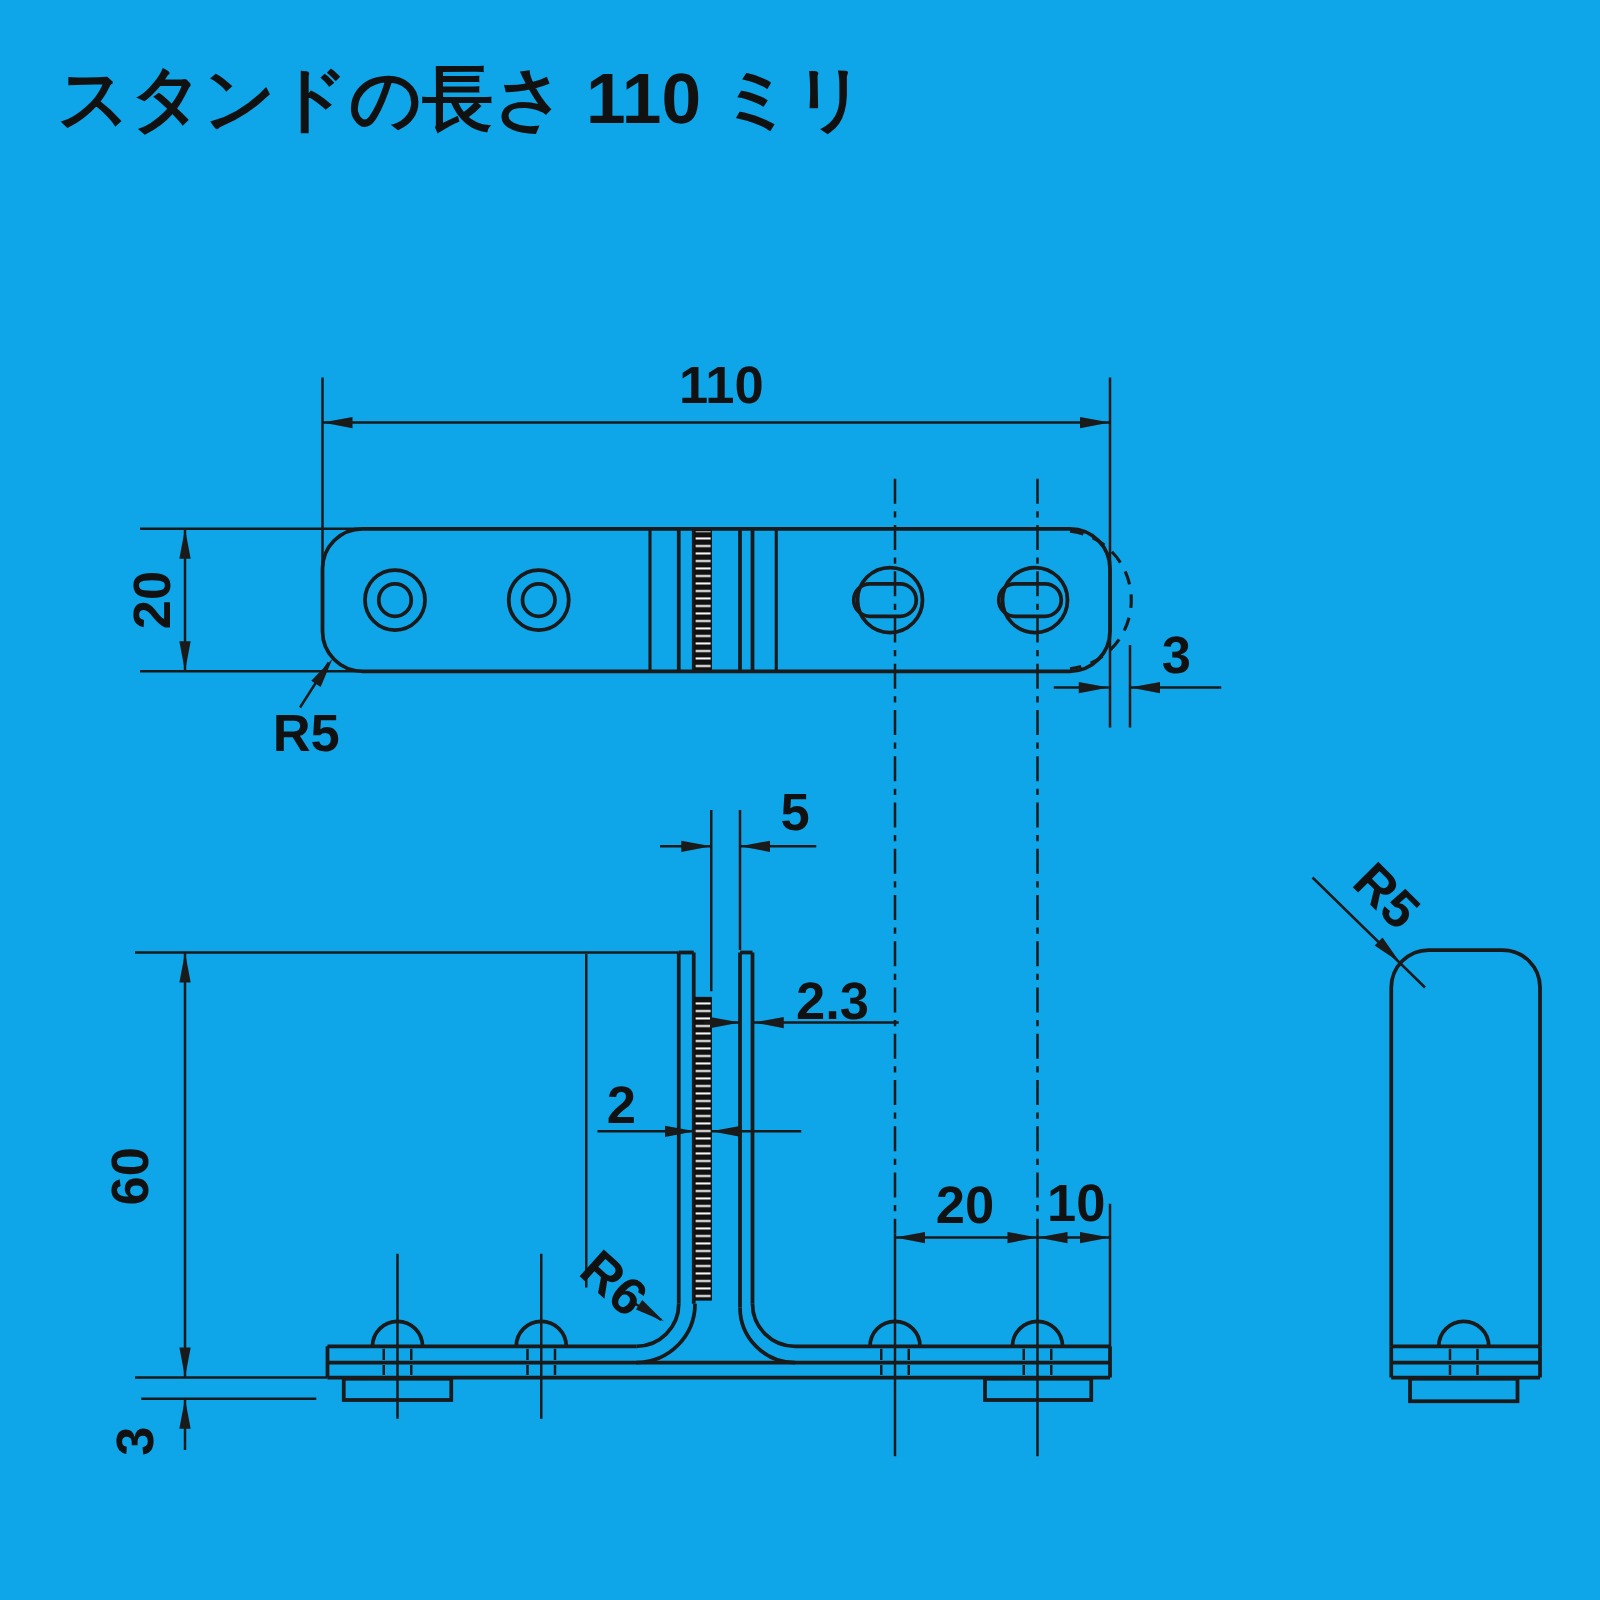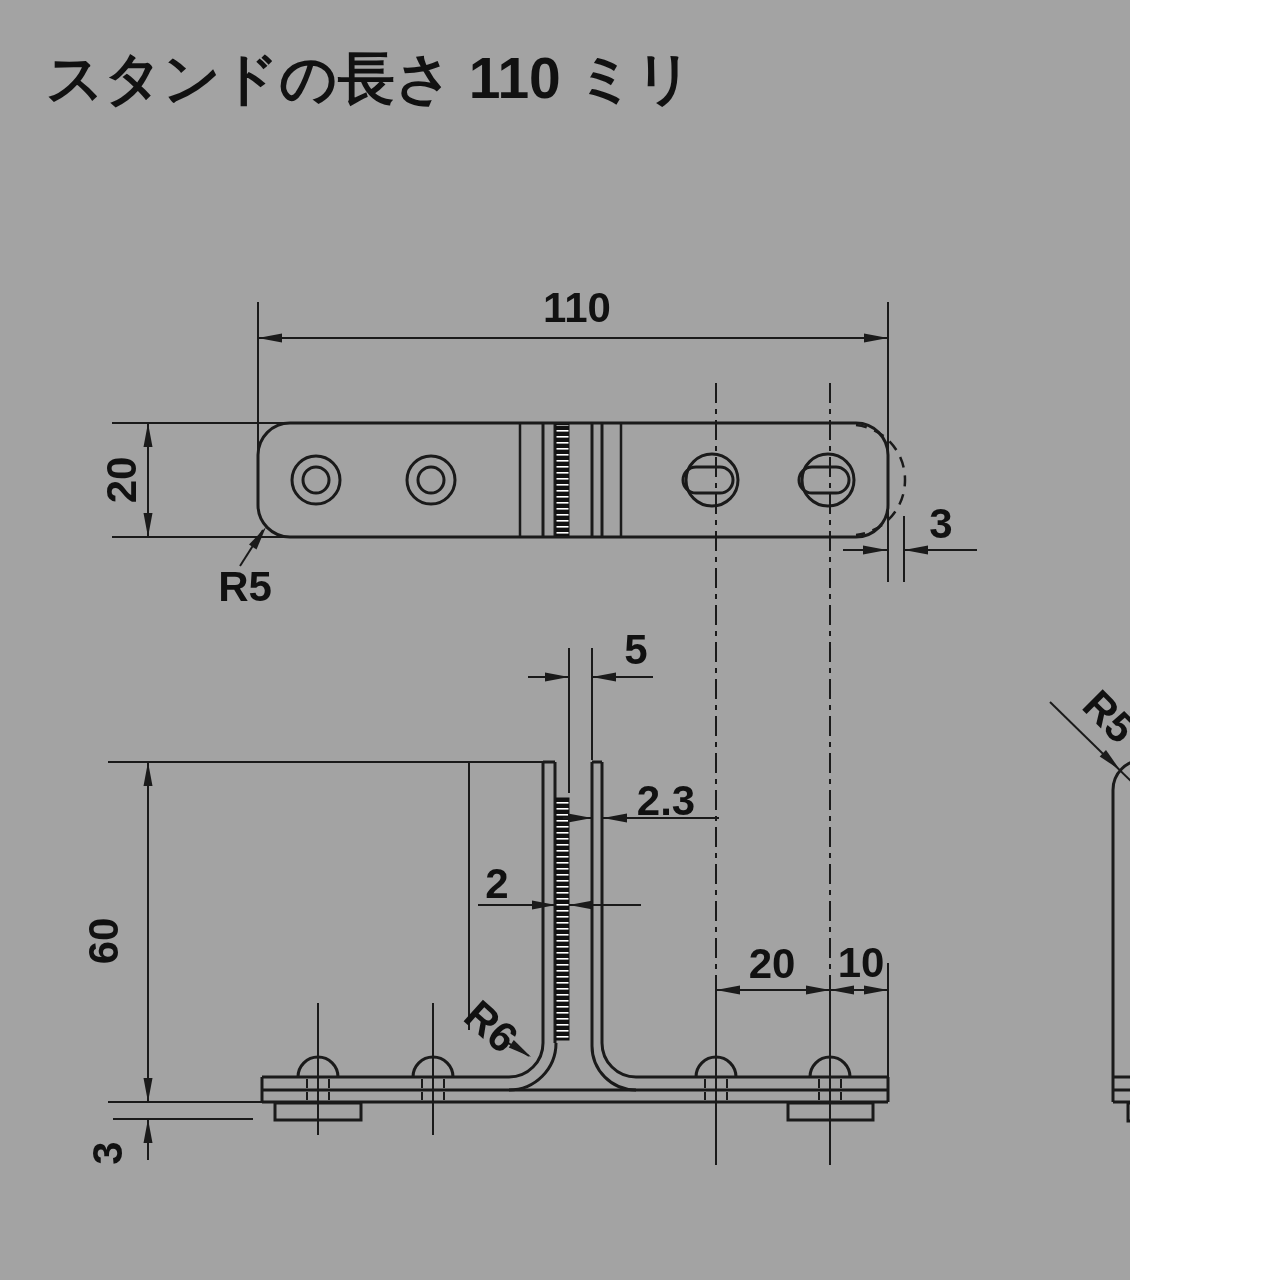--- a/index.html
+++ b/index.html
@@ -1,16 +1,16 @@
 <!DOCTYPE html>
 <html><head>
 <meta charset="utf-8">
 <style>
   html,body{margin:0;padding:0;background:#ffffff;}
-  .page{width:1130px;height:1280px;position:relative;background:#a3a3a3;overflow:hidden;
+  .page{width:1280px;height:1280px;position:relative;background:#0ea5e9;overflow:hidden;
         font-family:"Liberation Sans", sans-serif;}
   svg{position:absolute;left:0;top:0;}
   .outline{stroke:#1a1a1a;stroke-width:3;fill:none;stroke-linecap:butt;}
   .thin{stroke:#1a1a1a;stroke-width:2;fill:none;}
   .thin25{stroke:#1a1a1a;stroke-width:2.5;fill:none;}
   .cl{stroke:#1a1a1a;stroke-width:2;fill:none;stroke-dasharray:20 6 5 6;}
   .hid{stroke:#1a1a1a;stroke-width:2.5;fill:none;stroke-dasharray:11 8;}
   .arr{fill:#1a1a1a;stroke:none;}
   .dimtxt{font-family:"Liberation Sans", sans-serif;font-weight:bold;font-size:42px;fill:#111;}
   .titletxt{font-family:"Liberation Sans","DejaVu Sans",sans-serif;font-weight:bold;font-size:57px;fill:#111;}

